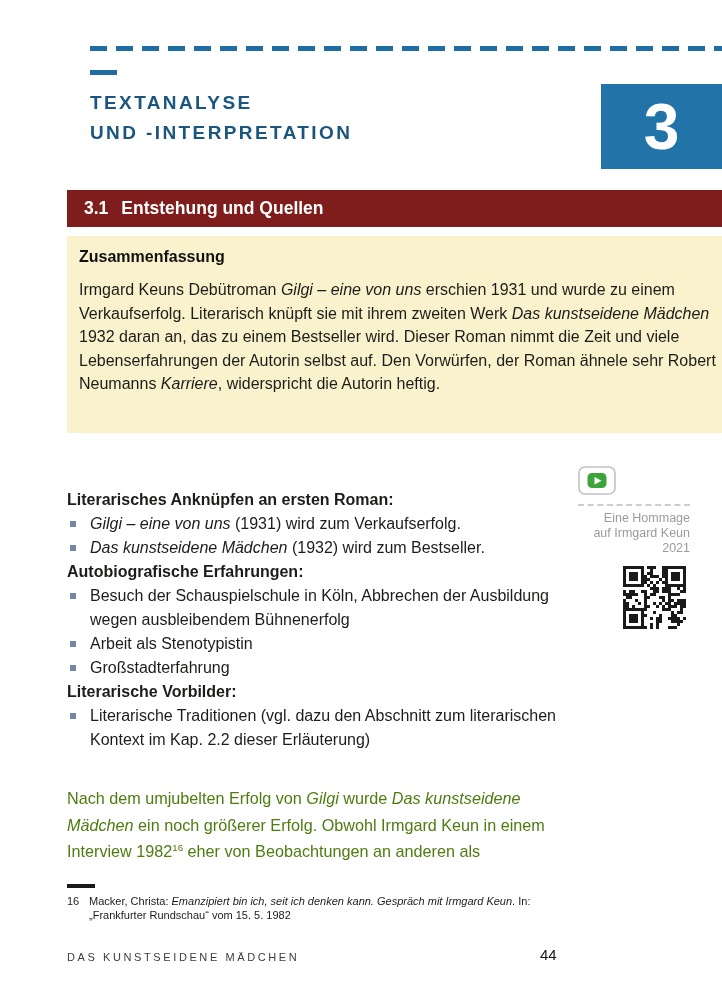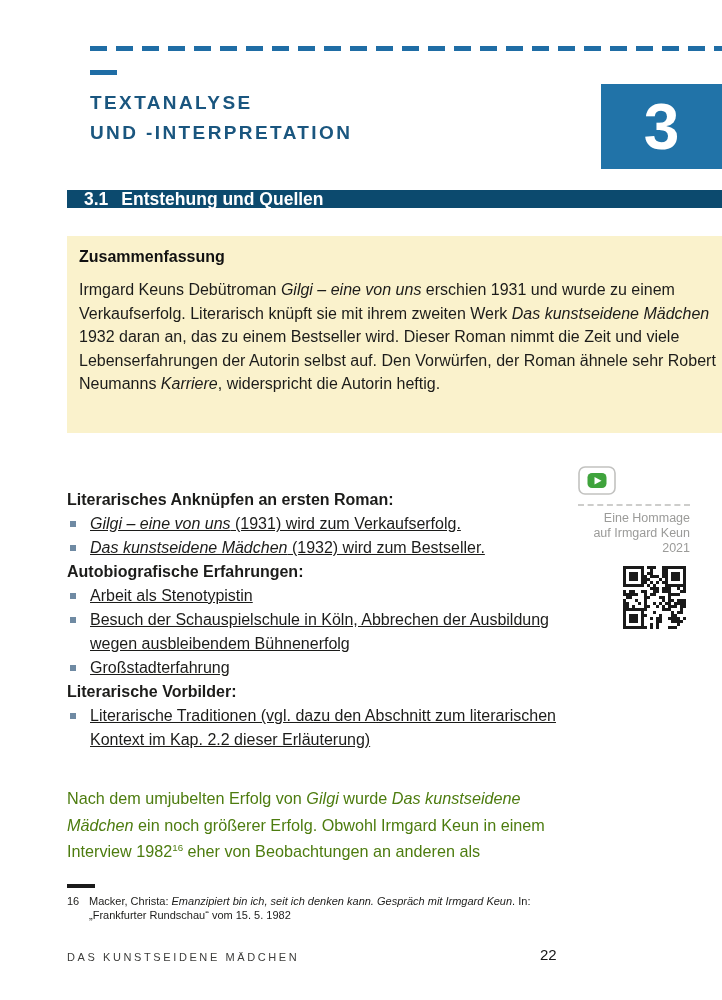--- a/index.html
+++ b/index.html
@@ -14,36 +14,36 @@
   .top-dash-short { position: absolute; left: 90px; top: 70px; width: 27px; height: 5px; background: #1f6da5; }
 
   
   .chapter-header { position: absolute; left: 90px; top: 88px; font-size: 19px; font-weight: bold;
     letter-spacing: 2.4px; color: #1a567f; line-height: 30px; }
   .chapter-number-block { position: absolute; left: 601px; top: 84px; width: 121px; height: 85px;
     background: #2173a8; color: #ffffff; display: flex; align-items: center; justify-content: center;
     font-size: 64px; font-weight: bold; }
 
   
-  .section-bar { position: absolute; left: 67px; top: 190px; right: 0; height: 18px; background: #0c4a6e;
+  .section-bar { position: absolute; left: 67px; top: 190px; right: 0; height: 37px; background: #7f1d1d;
     color: #ffffff; font-size: 17.5px; font-weight: bold; display: flex; align-items: center; padding-left: 17px; }
   .section-bar .sec-num { margin-right: 13px; }
 
   
   .summary-box { position: absolute; left: 67px; top: 236px; right: 0; height: 197px; background: #faf2cc;
     padding: 12px 2px 0 12px; }
   .summary-title { font-size: 16px; font-weight: bold; color: #111111; margin-bottom: 12px; }
   .summary-text { font-size: 16px; line-height: 23.5px; color: #1c1c1a; }
 
   
   .main-col { position: absolute; left: 67px; top: 452px; width: 492px; font-size: 16px; color: #1c1c1a; margin-top: 36px; }
   .block-heading { font-weight: bold; line-height: 24px; }
   .bullet-row { display: flex; line-height: 24px; }
   .bullet-marker { flex: 0 0 6px; width: 6px; height: 6px; background: #6f8aa3; margin: 9px 14px 0 3px; }
-  .bullet-text { flex: 1; text-decoration: underline; }
+  .bullet-text { flex: 1; }
 
   .closing { position: absolute; left: 67px; top: 785px; width: 494px; font-size: 16.2px;
     line-height: 26.5px; color: #4d7c0f; }
 
   
   .sidebar { position: absolute; left: 578px; top: 466px; width: 112px; }
   .video-icon { width: 38px; height: 29px; }
   .sidebar-dash { margin-top: 9px; border-top: 2px dashed #cdcdcb; }
   .caption { margin-top: 5px; text-align: right; font-size: 12.5px; line-height: 15px; color: #9b9b99; }
   .qr { margin: 10px 4px 0 auto; width: 63px; height: 63px; }
@@ -94,25 +94,25 @@
         <span class="bullet-marker"></span>
         <span class="bullet-text"><span class="it">Gilgi – eine von uns</span><span> (1931) wird zum Verkaufserfolg.</span></span>
       </div>
       <div class="bullet-row">
         <span class="bullet-marker"></span>
         <span class="bullet-text"><span class="it">Das kunstseidene Mädchen</span><span> (1932) wird zum Bestseller.</span></span>
       </div>
       <div class="block-heading">Autobiografische Erfahrungen:</div>
       <div class="bullet-row">
         <span class="bullet-marker"></span>
+        <span class="bullet-text"><span>Besuch der Schauspielschule in Köln, Abbrechen der Ausbildung wegen ausbleibendem Bühnenerfolg</span></span>
+      </div>
+      <div class="bullet-row">
+        <span class="bullet-marker"></span>
         <span class="bullet-text"><span>Arbeit als Stenotypistin</span></span>
-      </div>
-      <div class="bullet-row">
-        <span class="bullet-marker"></span>
-        <span class="bullet-text"><span>Besuch der Schauspielschule in Köln, Abbrechen der Ausbildung wegen ausbleibendem Bühnenerfolg</span></span>
       </div>
       <div class="bullet-row">
         <span class="bullet-marker"></span>
         <span class="bullet-text"><span>Großstadterfahrung</span></span>
       </div>
       <div class="block-heading">Literarische Vorbilder:</div>
       <div class="bullet-row">
         <span class="bullet-marker"></span>
         <span class="bullet-text"><span>Literarische Traditionen (vgl. dazu den Abschnitt zum literarischen Kontext im Kap. 2.2 dieser Erläuterung)</span></span>
       </div>
@@ -368,15 +368,15 @@
         </svg></div>
   </div>
 
   <div class="footnote-rule"></div>
   <div class="footnote">
     <span class="fn-num">16</span>
     <span class="fn-text"><span>Macker, Christa: </span><span class="it">Emanzipiert bin ich, seit ich denken kann. Gespräch mit Irmgard Keun</span><span>. In:</span><br><span>„Frankfurter Rundschau“ vom 15. 5. 1982</span></span>
   </div>
 
   <div class="footer-title">DAS KUNSTSEIDENE MÄDCHEN</div>
-  <div class="footer-page">22</div>
+  <div class="footer-page">44</div>
 
 </div>
 
 </body></html>

